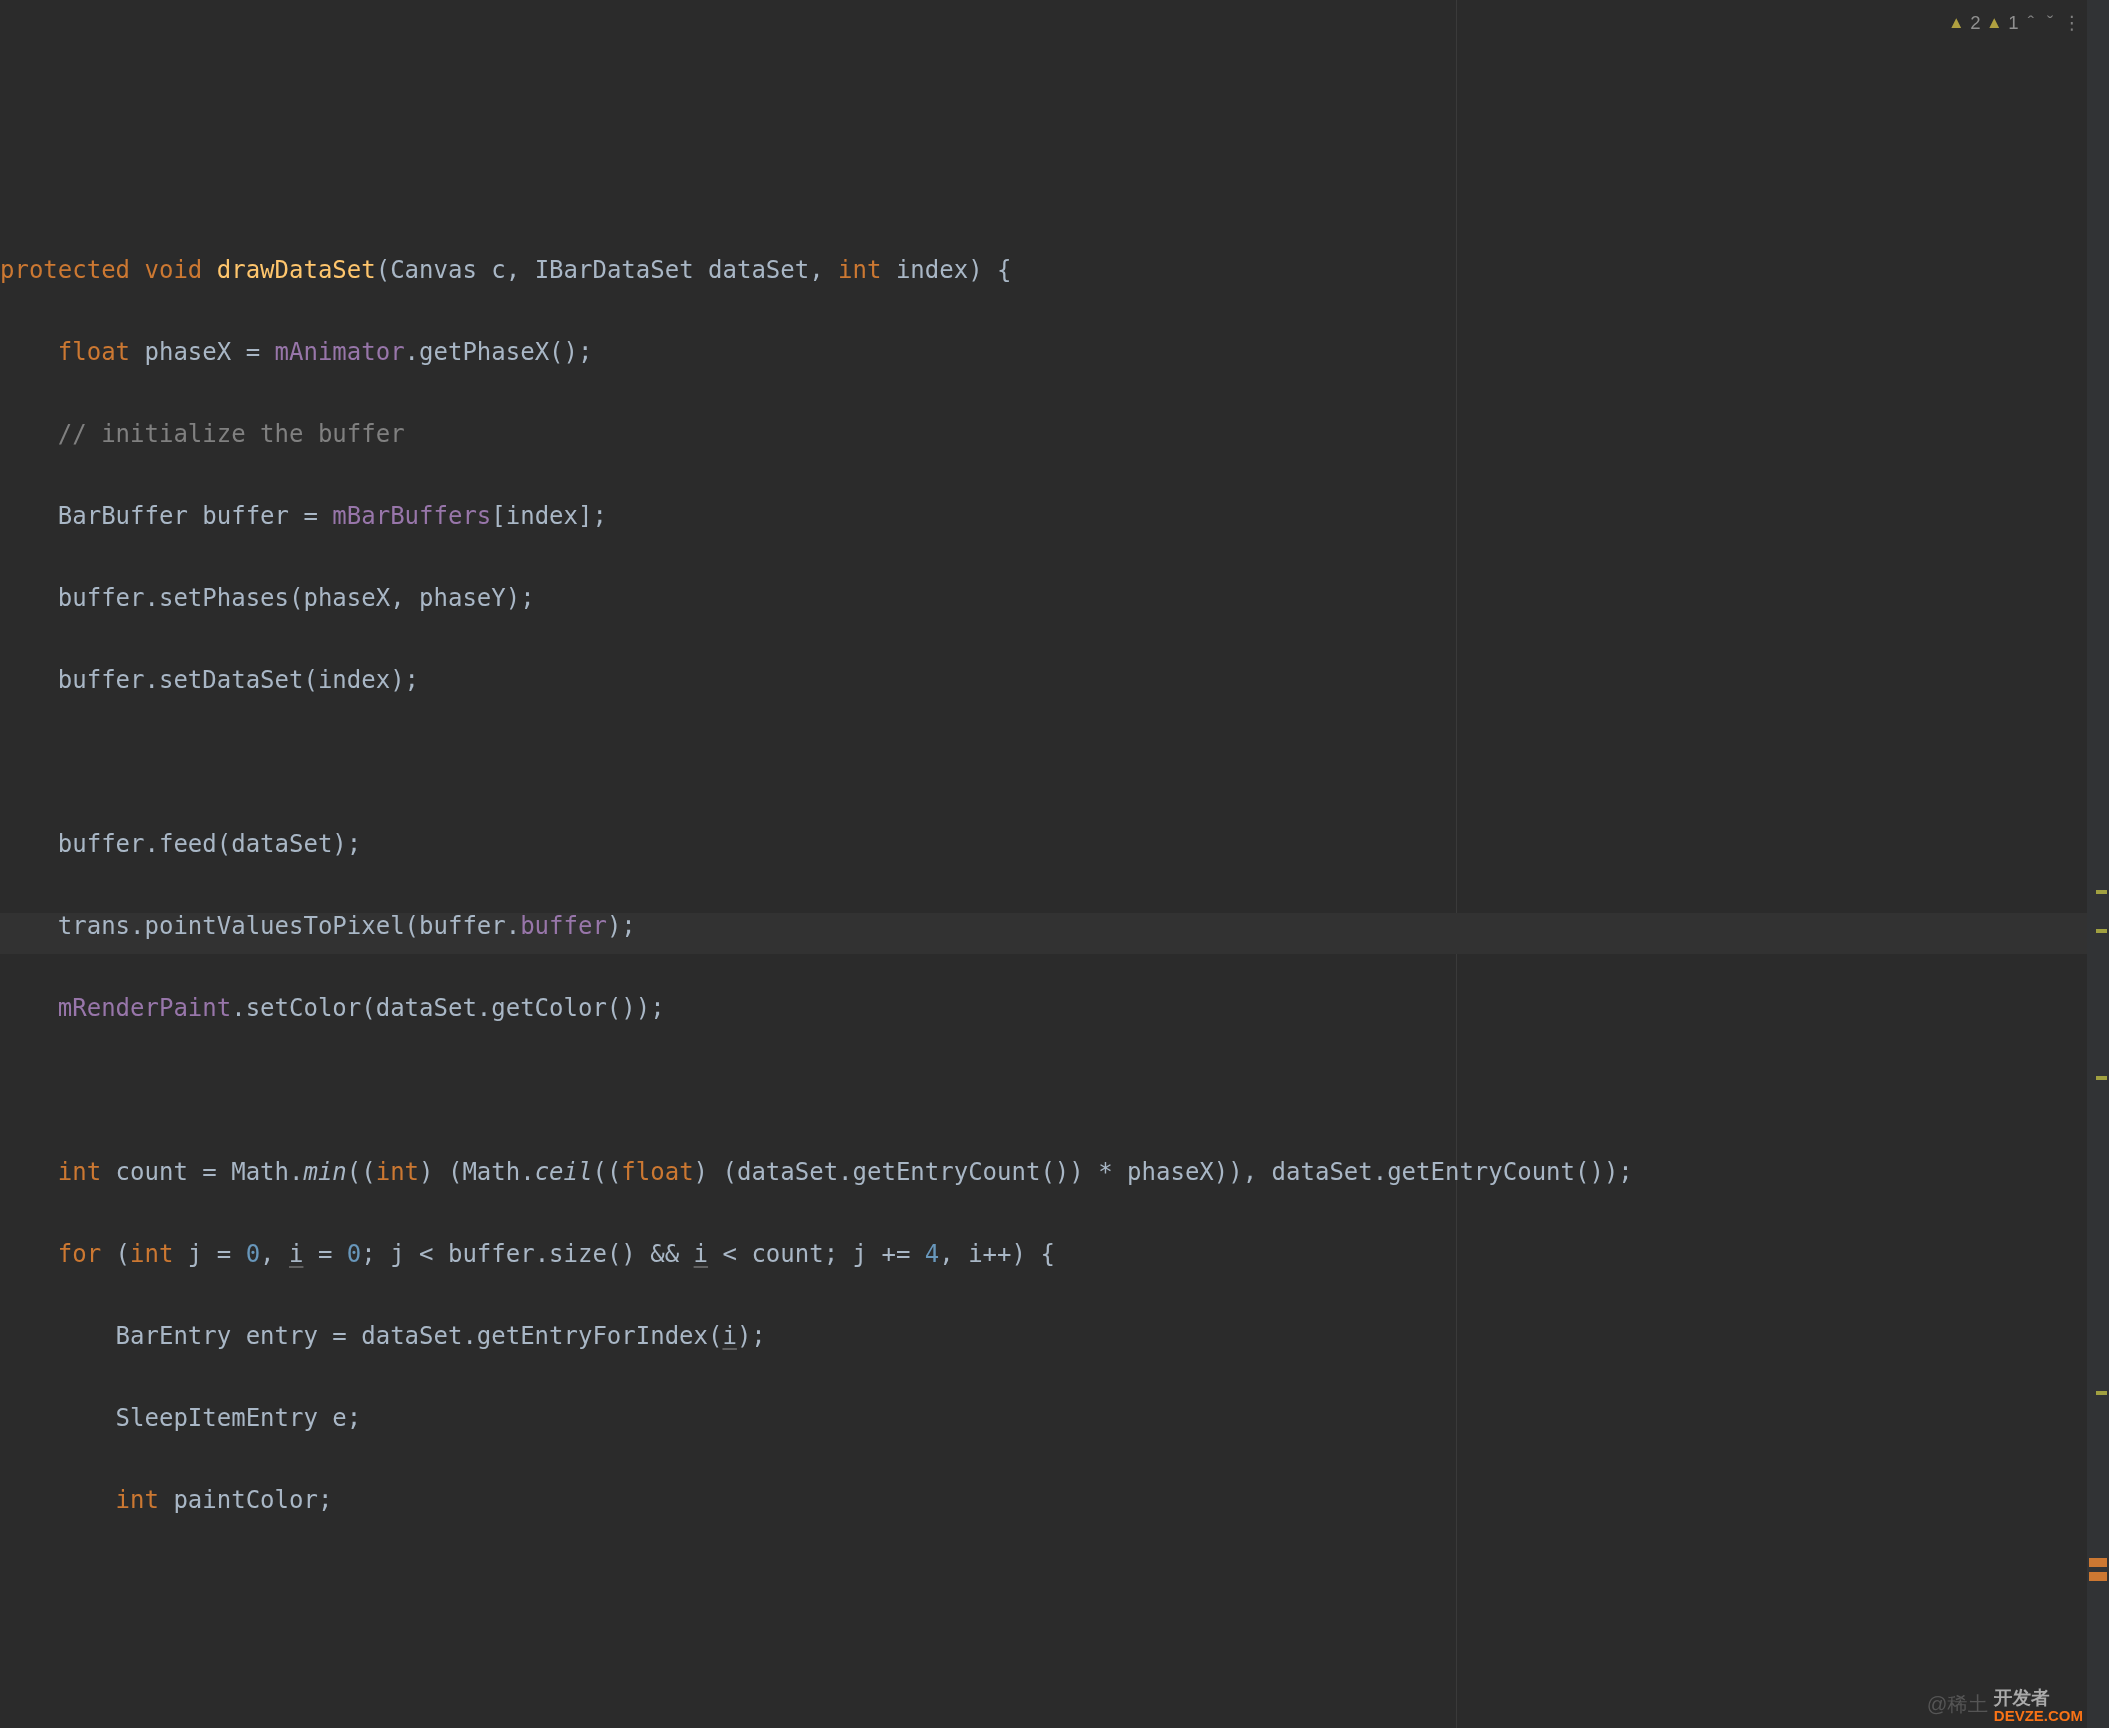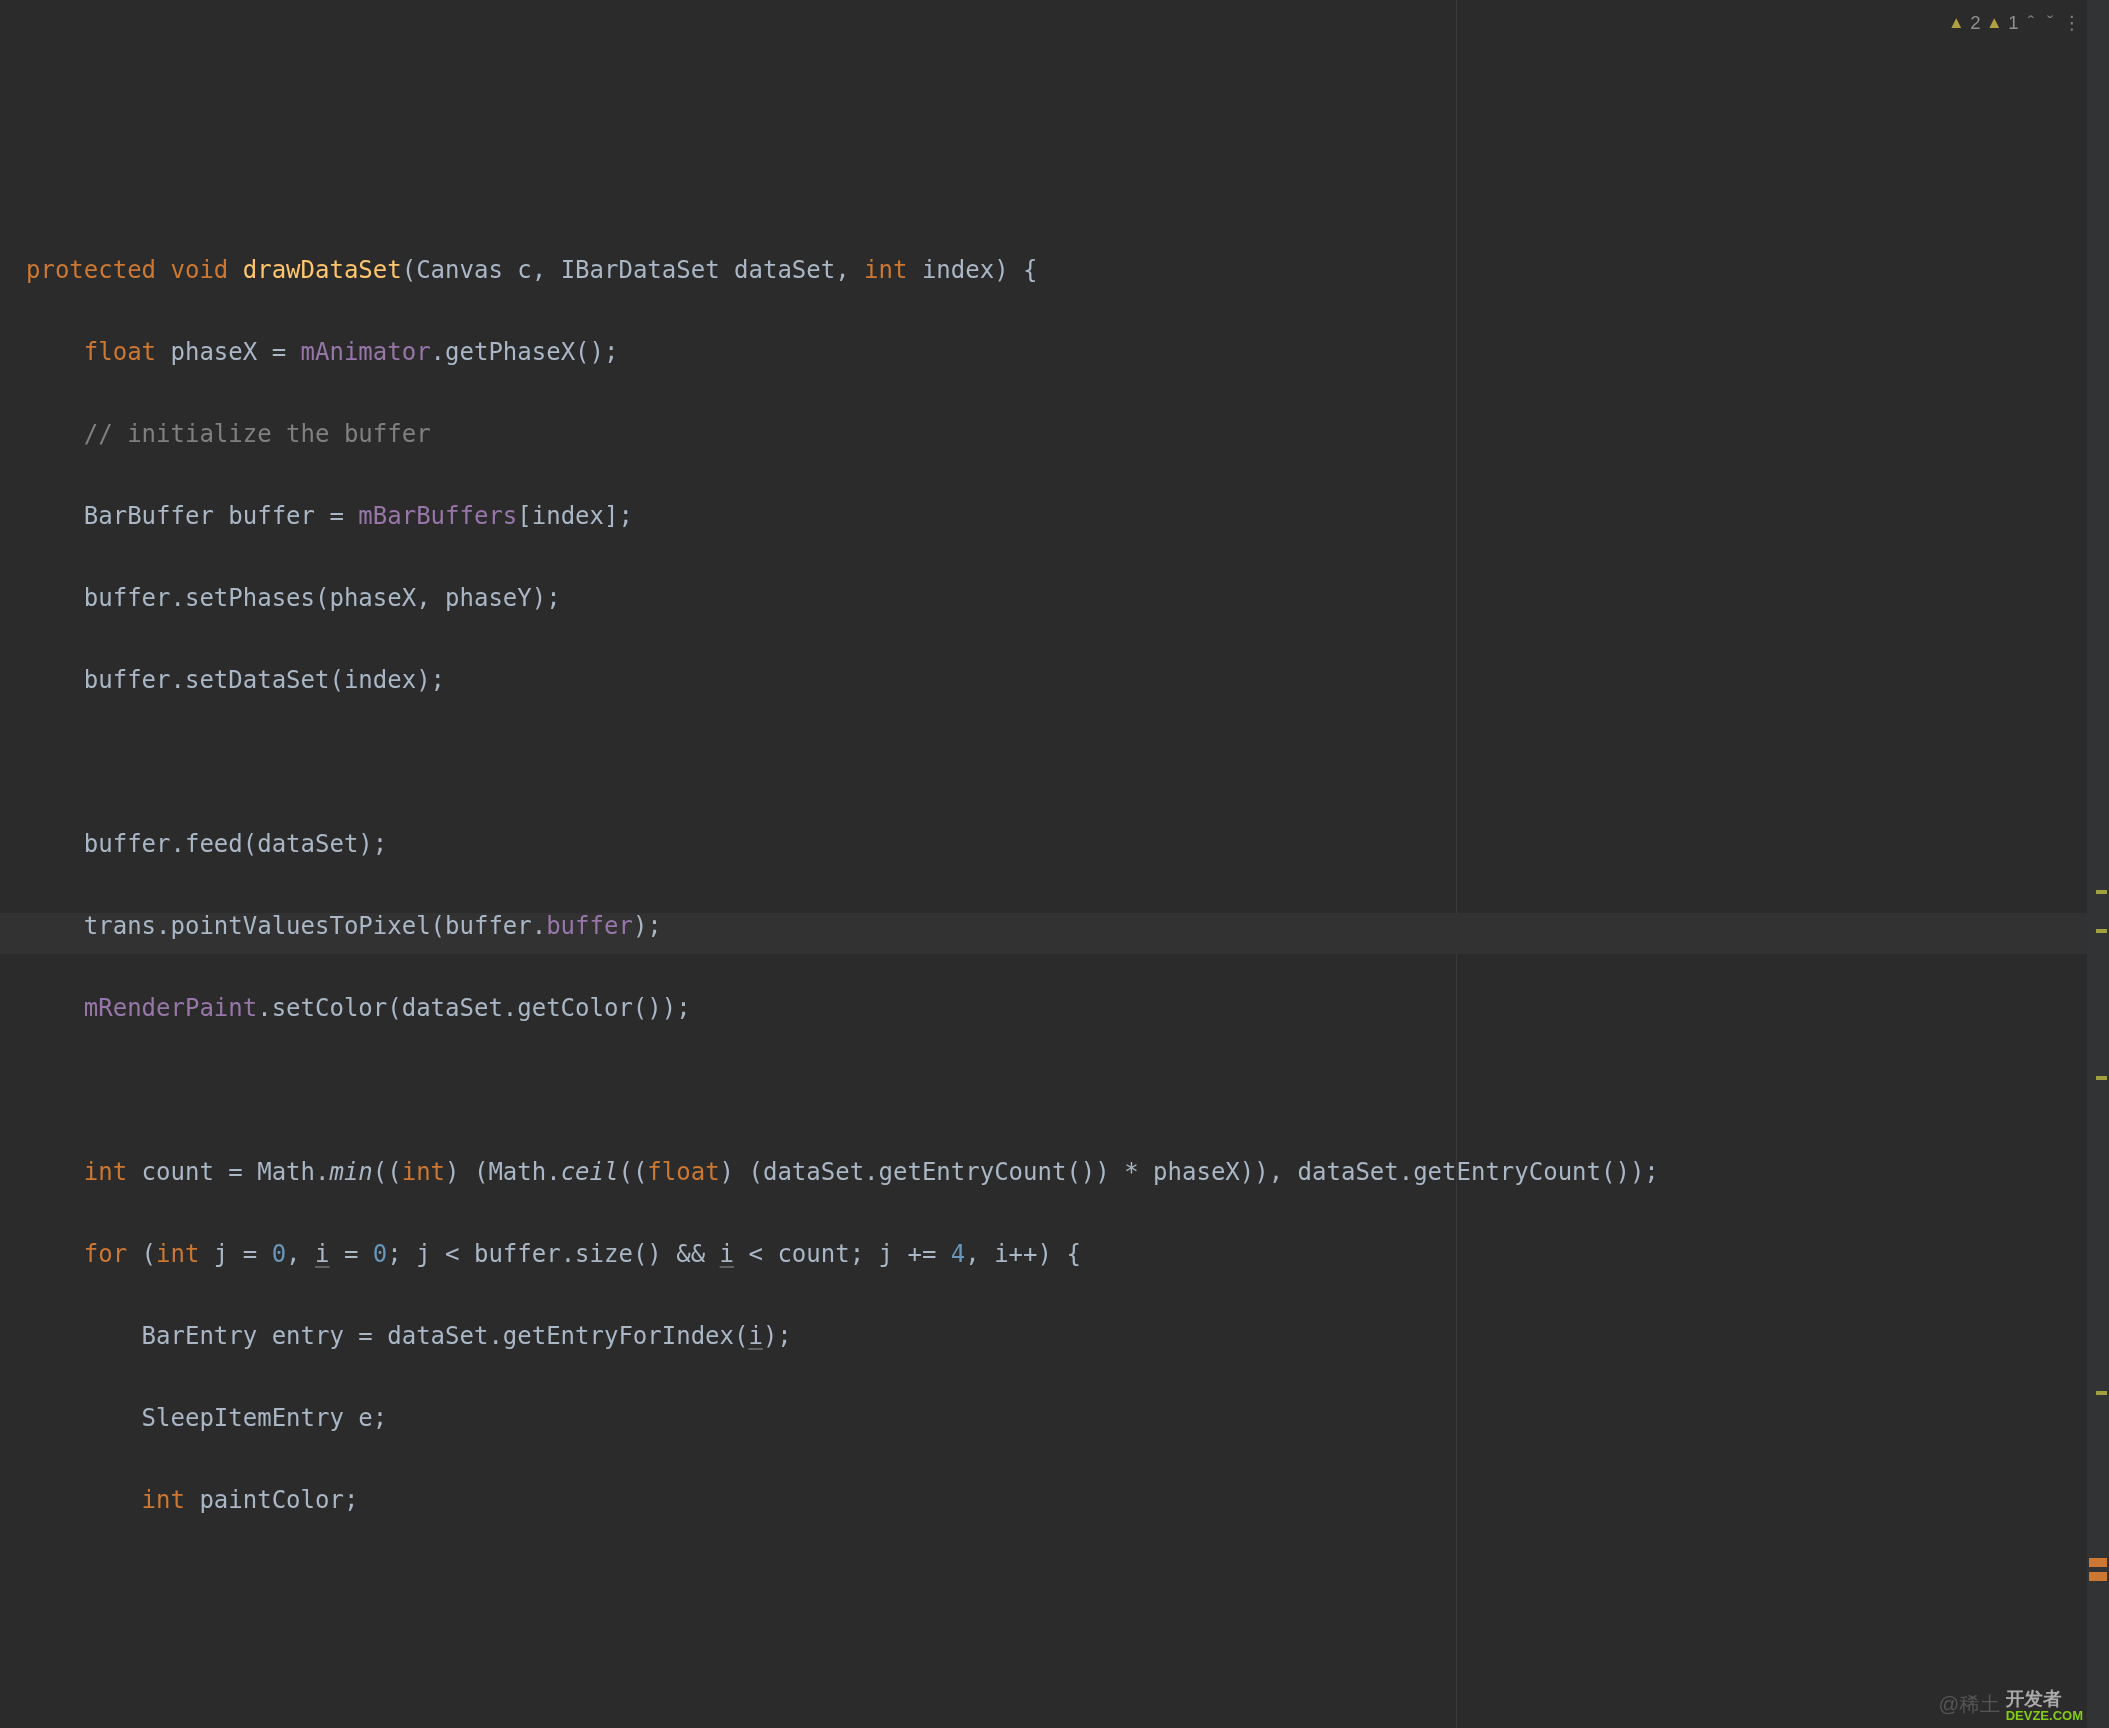--- a/index.html
+++ b/index.html
@@ -13,21 +13,20 @@
     width: 2109px;
     height: 1729px;
     position: relative;
   }
   .editor {
     position: relative;
     width: 100%;
     height: 100%;
     white-space: pre;
     padding-top: 3.7px;
-    padding-left: 26px;
     border-radius: 18px;
   }
   .line { display: block; min-height: 41px; }
   .highlight-line {
     position: absolute;
     left: 0;
     right: 15px;
     height: 41px;
     background: #323232;
     z-index: 0;
@@ -187,17 +186,17 @@
   <span class="chev">ˆ</span>
   <span class="chev">ˇ</span>
   <span class="dots">⋮</span>
 </div>
 
 <div class="watermark">
   <span>@稀土</span>
   <span class="logo">
     <span style="display:inline-block;vertical-align:middle;line-height:1;">
       <span style="display:block;font-size:18.6px;color:#aaa;">开发者</span>
-      <span style="display:block;font-size:13px;color:#84cc16;">DEVZE.COM</span>
+      <span style="display:block;font-size:15px;color:#f97316;">DEVZE.COM</span>
     </span>
   </span>
 </div>
 
 
 </body></html>

